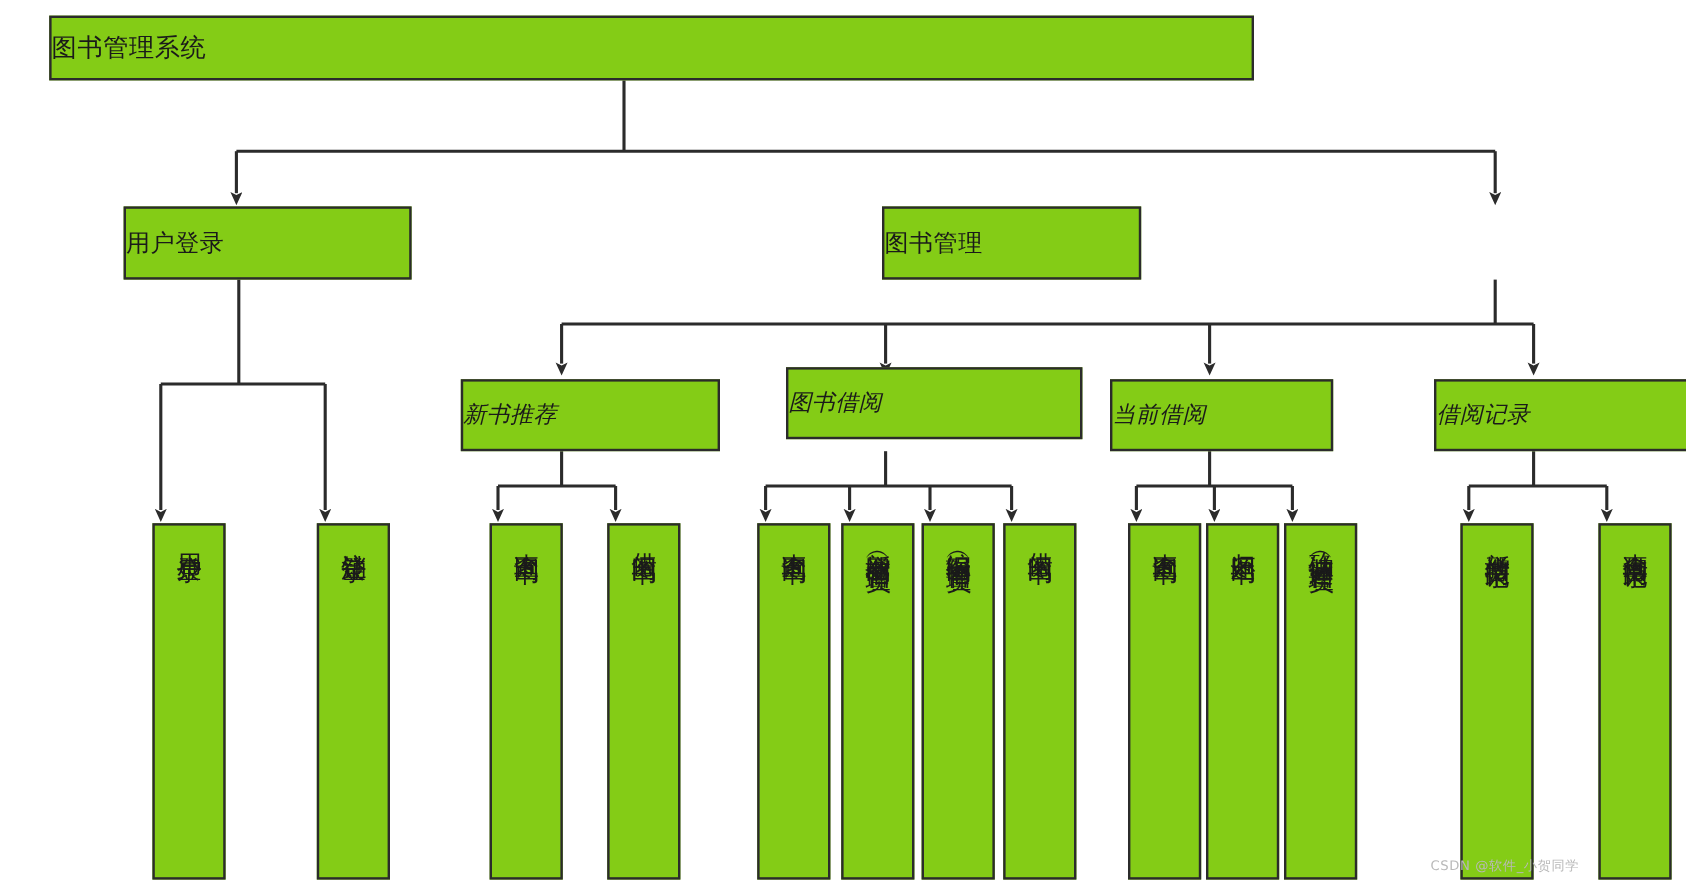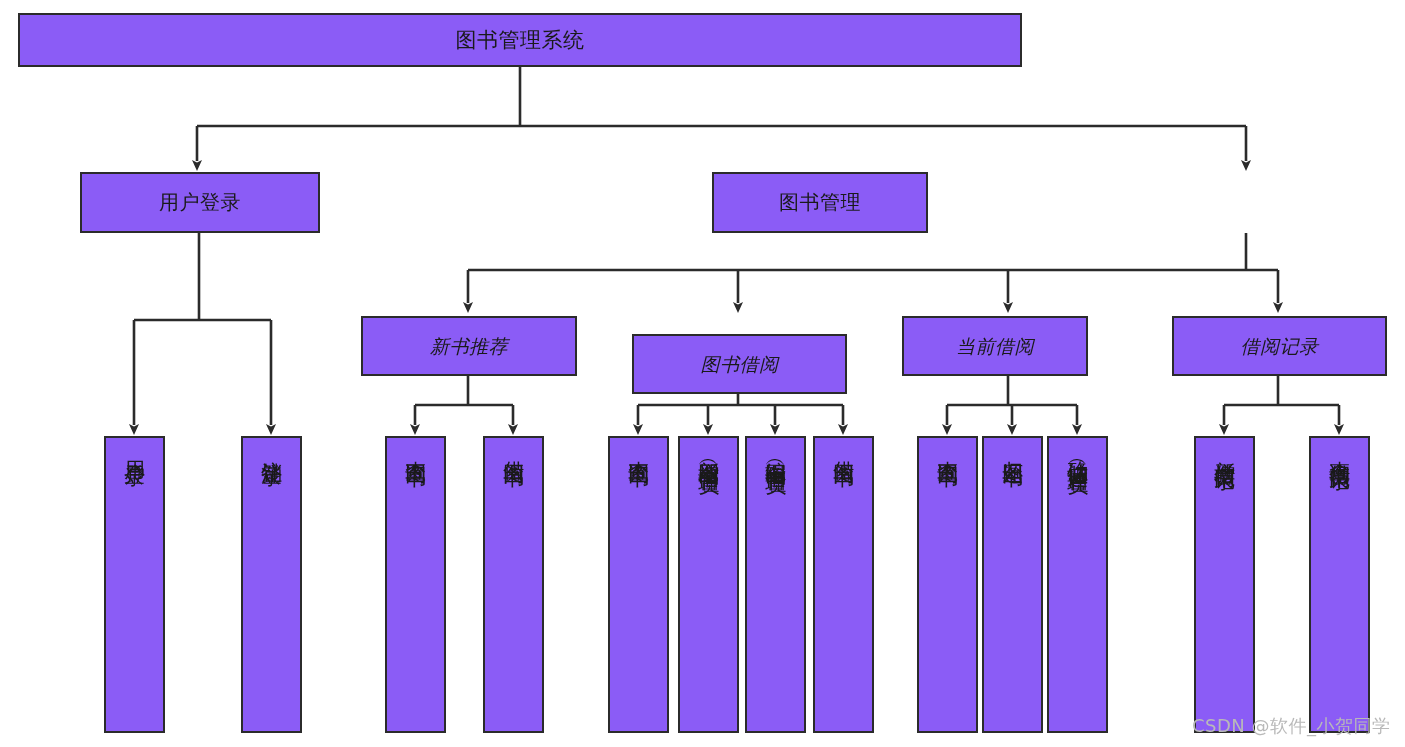--- a/index.html
+++ b/index.html
@@ -21,26 +21,27 @@
     position: absolute;
     left: 0;
     top: 0;
     width: 1405px;
     height: 747px;
     pointer-events: none;
   }
   .node {
     position: absolute;
     box-sizing: border-box;
-    background: #8b5cf6;
+    background: #84cc16;
     border: 2px solid #2b2b2b;
     display: flex;
     align-items: center;
-    justify-content: center;
+    justify-content: flex-start;
     color: #1a1a1a;
+    margin-left: 23px;
   }
   .node-label {
     display: block;
     text-align: center;
     line-height: 1.06;
     letter-spacing: 0.5px;
     white-space: pre-wrap;
   }
   .node.root .node-label {
     font-size: 21px;
@@ -59,21 +60,21 @@
   .node.leaf .node-label {
     writing-mode: vertical-rl;
     text-orientation: upright;
     font-size: 21px;
     line-height: 1.08;
     letter-spacing: 2px;
     margin: 0 auto;
   }
   .watermark {
     position: absolute;
-    font-size: 18px;
+    font-size: 11px;
     color: #b9b9b9;
     white-space: nowrap;
     letter-spacing: 0.5px;
     font-family: "DejaVu Sans", "Liberation Sans", sans-serif;
   }
 </style>
 </head>
 <body>
 
 <div id="canvas">
@@ -136,21 +137,21 @@
   <div class="node level1" style="left:80px; top:172px; width:240px; height:61px;">
     <span class="node-label">用户登录</span>
   </div>
   <div class="node level1" style="left:712px; top:172px; width:216px; height:61px;">
     <span class="node-label">图书管理</span>
   </div>
 
   <div class="node level2" style="left:361px; top:316px; width:216px; height:60px;">
     <span class="node-label">新书推荐</span>
   </div>
-  <div class="node level2" style="left:632px; top:334px; width:215px; height:60px;">
+  <div class="node level2" style="left:632px; top:306px; width:247px; height:60px;">
     <span class="node-label">图书借阅</span>
   </div>
   <div class="node level2" style="left:902px; top:316px; width:186px; height:60px;">
     <span class="node-label">当前借阅</span>
   </div>
   <div class="node level2" style="left:1172px; top:316px; width:215px; height:60px;">
     <span class="node-label">借阅记录</span>
   </div>
 
   <div class="node leaf" style="left:104px; top:436px; width:61px; height:297px;">

